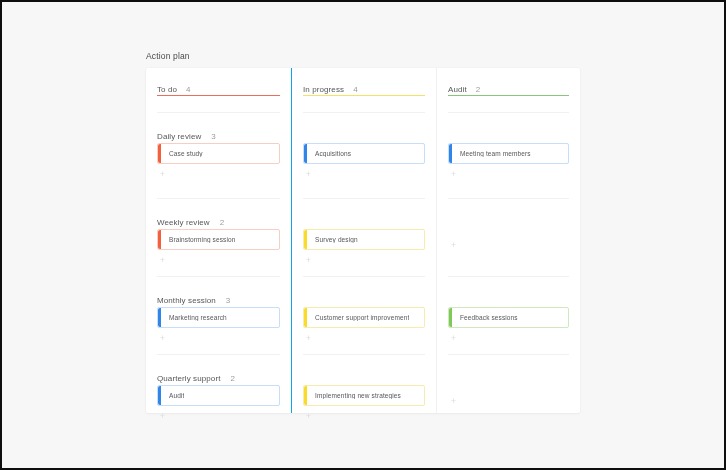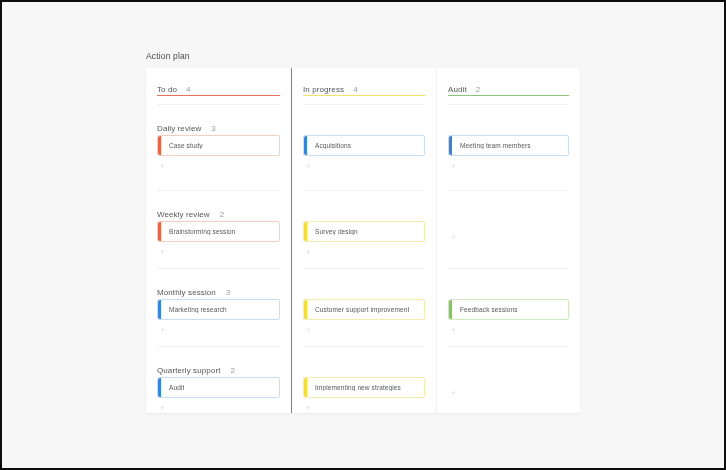--- a/index.html
+++ b/index.html
@@ -87,20 +87,21 @@
     right: 11px;
     top: 27px;
     height: 1px;
   }
 
   
   .rowblock {
     position: absolute;
     left: 0; right: 0;
     box-sizing: border-box;
+    margin-top: 8px;
   }
   .rowblock .sep {
     position: absolute;
     left: 11px;
     right: 11px;
     top: 0;
     height: 1px;
     background: #f1f1f1;
   }
   .grouplabel {

